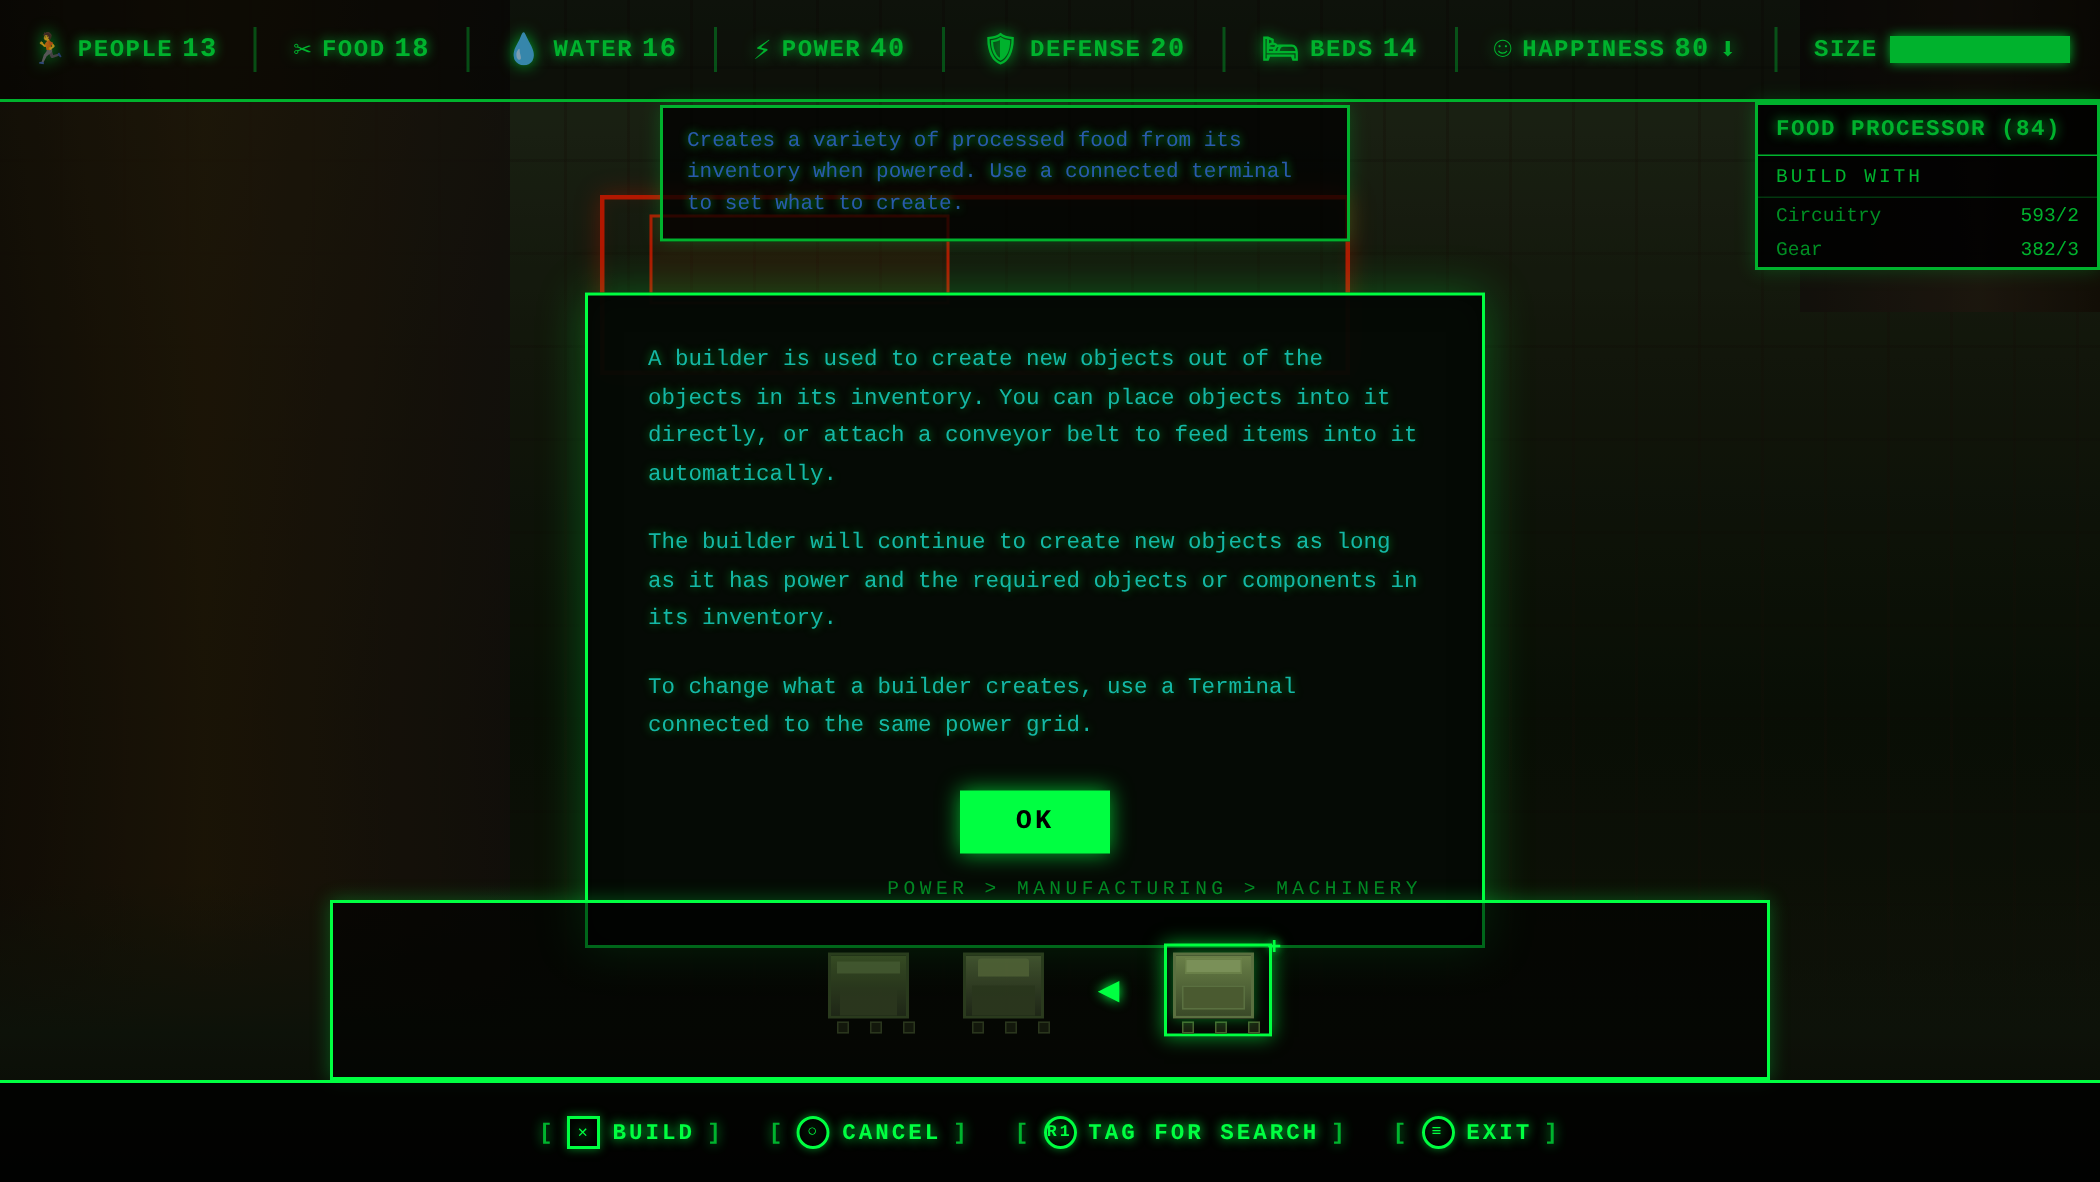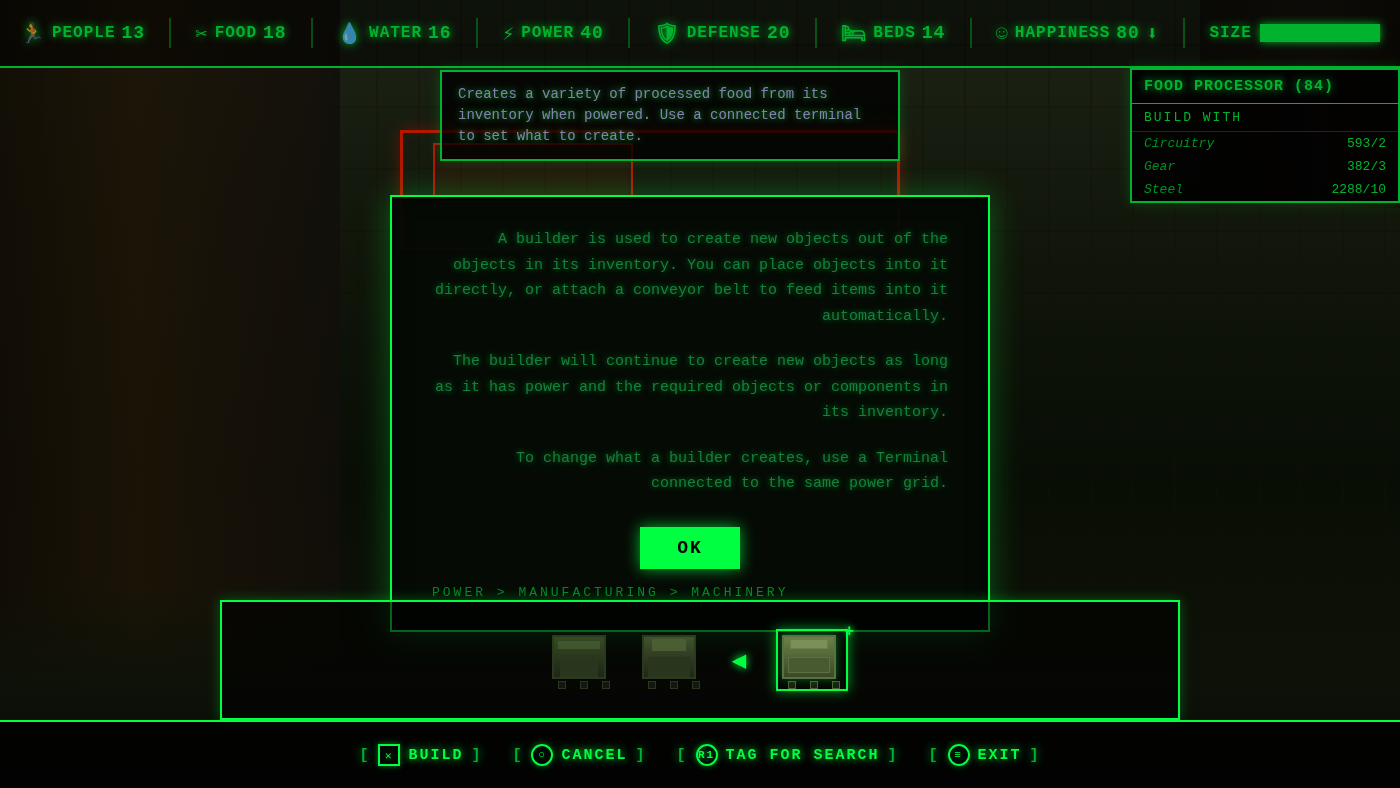--- a/index.html
+++ b/index.html
@@ -134,33 +134,33 @@
 
     
     #tooltip-box {
       position: absolute;
       top: 70px;
       left: 440px;
       width: 460px;
       border: 2px solid #00ff41;
       background: rgba(0,0,0,0.75);
       padding: 12px 16px;
-      color: #c4b5fd;
+      color: #3b82f6;
       font-size: 14px;
       line-height: 1.5;
       text-shadow: 0 0 6px #00ff41;
       box-shadow: 0 0 12px rgba(0,255,65,0.3);
     }
 
     
     #right-panel {
       position: absolute;
       top: 68px;
       right: 0;
-      width: 270px;
+      width: 230px;
       border: 2px solid #00ff41;
       background: rgba(0,0,0,0.85);
       color: #00ff41;
       box-shadow: 0 0 12px rgba(0,255,65,0.3);
     }
 
     #right-panel-title {
       font-size: 15px;
       font-weight: bold;
       color: #00ff41;
@@ -182,21 +182,20 @@
       display: flex;
       justify-content: space-between;
       align-items: center;
       padding: 4px 12px;
       font-size: 13px;
       color: #00cc33;
     }
 
     .material-name {
       color: #00cc33;
-      font-style: italic;
     }
 
     .material-value {
       color: #00ff41;
       text-align: right;
     }
 
     #requires-section {
       padding: 8px 12px;
       border-top: 1px solid rgba(0,255,65,0.3);
@@ -228,24 +227,24 @@
       top: 195px;
       left: 390px;
       width: 600px;
       background: rgba(5,10,5,0.97);
       border: 2px solid #00ff41;
       padding: 30px 40px;
       box-shadow: 0 0 30px rgba(0,255,65,0.3), inset 0 0 20px rgba(0,0,0,0.5);
     }
 
     #modal-text {
-      color: #15803d;
+      color: #14b8a6;
       font-size: 15px;
       line-height: 1.7;
-      text-align: right;
+      text-align: left;
       text-shadow: 0 0 6px rgba(0,255,65,0.5);
       margin-bottom: 30px;
     }
 
     #modal-text p {
       margin-bottom: 20px;
     }
 
     #modal-text p:last-child {
       margin-bottom: 15px;
@@ -262,21 +261,21 @@
       font-size: 18px;
       font-weight: bold;
       border: none;
       cursor: pointer;
       letter-spacing: 2px;
       box-shadow: 0 0 15px rgba(0,255,65,0.7);
     }
 
     
     #modal-breadcrumb {
-      text-align: left;
+      text-align: right;
       color: rgba(0,255,65,0.5);
       font-size: 13px;
       letter-spacing: 3px;
       margin-top: 12px;
     }
 
     
     #carousel {
       position: absolute;
       bottom: 68px;
@@ -467,24 +466,20 @@
 <div id="right-panel">
   <div id="right-panel-title">FOOD PROCESSOR (84)</div>
   <div id="right-panel-buildwith">BUILD WITH</div>
   <div class="build-material-row">
     <span class="material-name">Circuitry</span>
     <span class="material-value">593/2</span>
   </div>
   <div class="build-material-row">
     <span class="material-name">Gear</span>
     <span class="material-value">382/3</span>
-  </div>
-  <div class="build-material-row">
-    <span class="material-name">Steel</span>
-    <span class="material-value">2288/10</span>
   </div>
 </div>
 
 <div id="modal-overlay"></div>
 
 <div id="modal">
   <div id="modal-text">
     <p>A builder is used to create new objects out of the objects in its inventory. You can place objects into it directly, or attach a conveyor belt to feed items into it automatically.</p>
     <p>The builder will continue to create new objects as long as it has power and the required objects or components in its inventory.</p>
     <p>To change what a builder creates, use a Terminal connected to the same power grid.</p>

